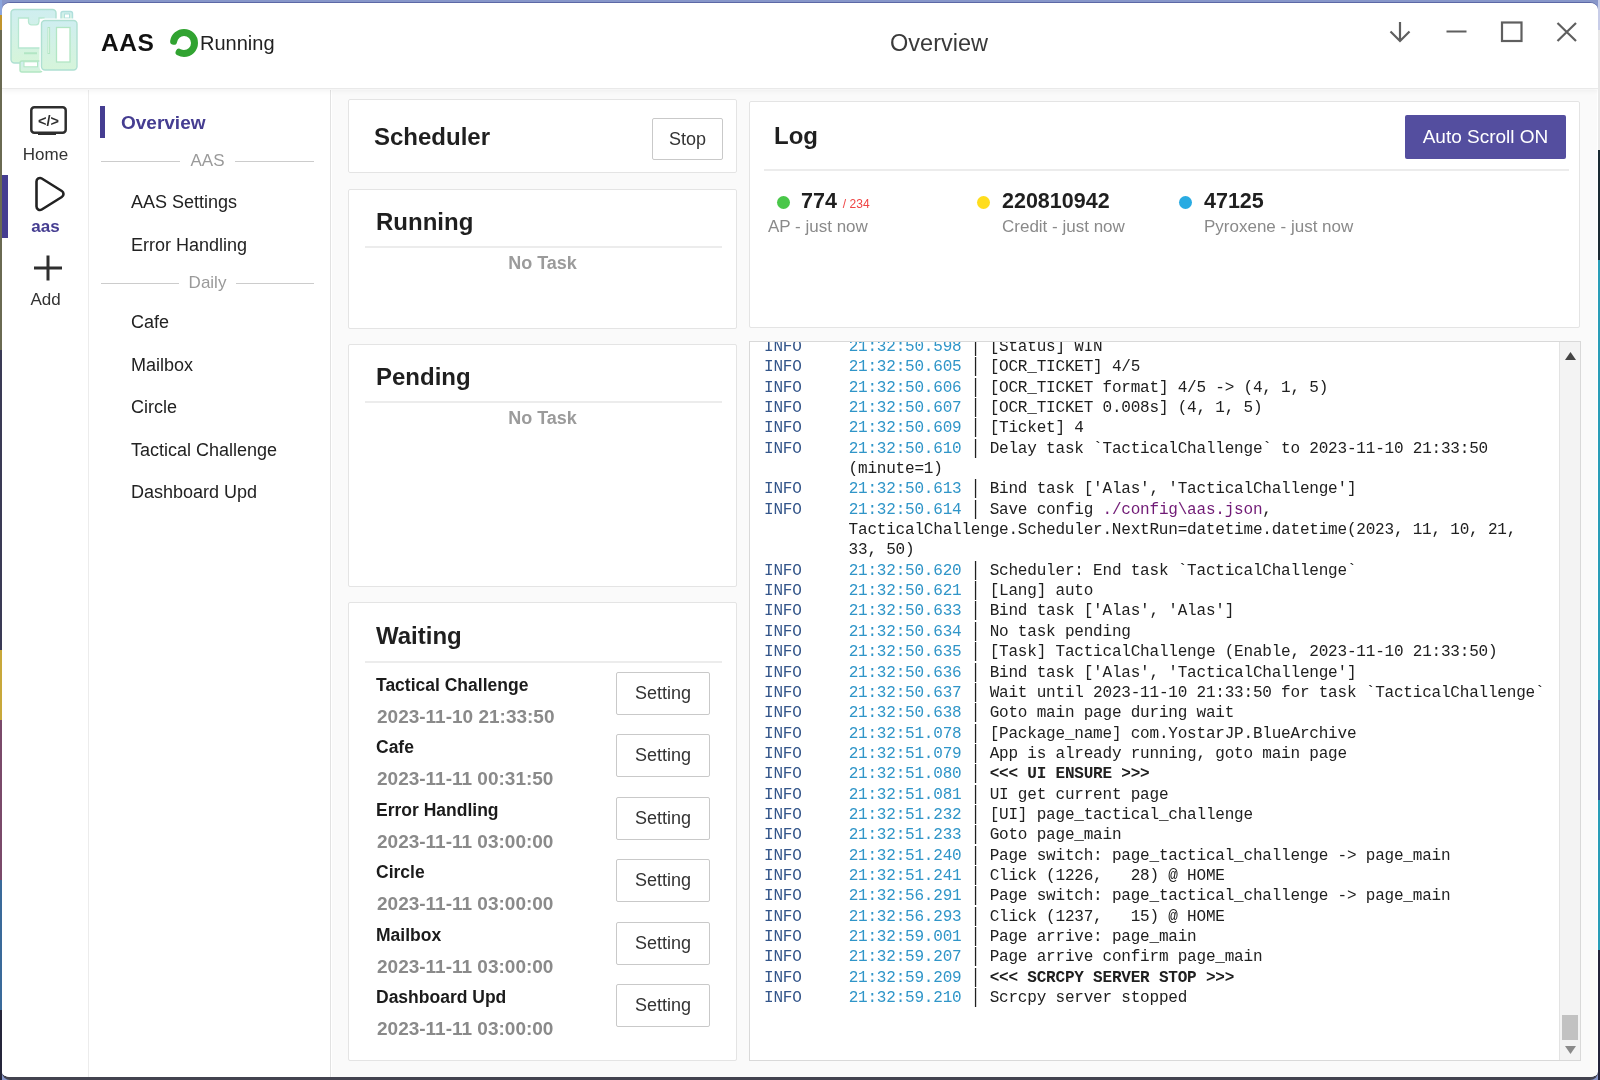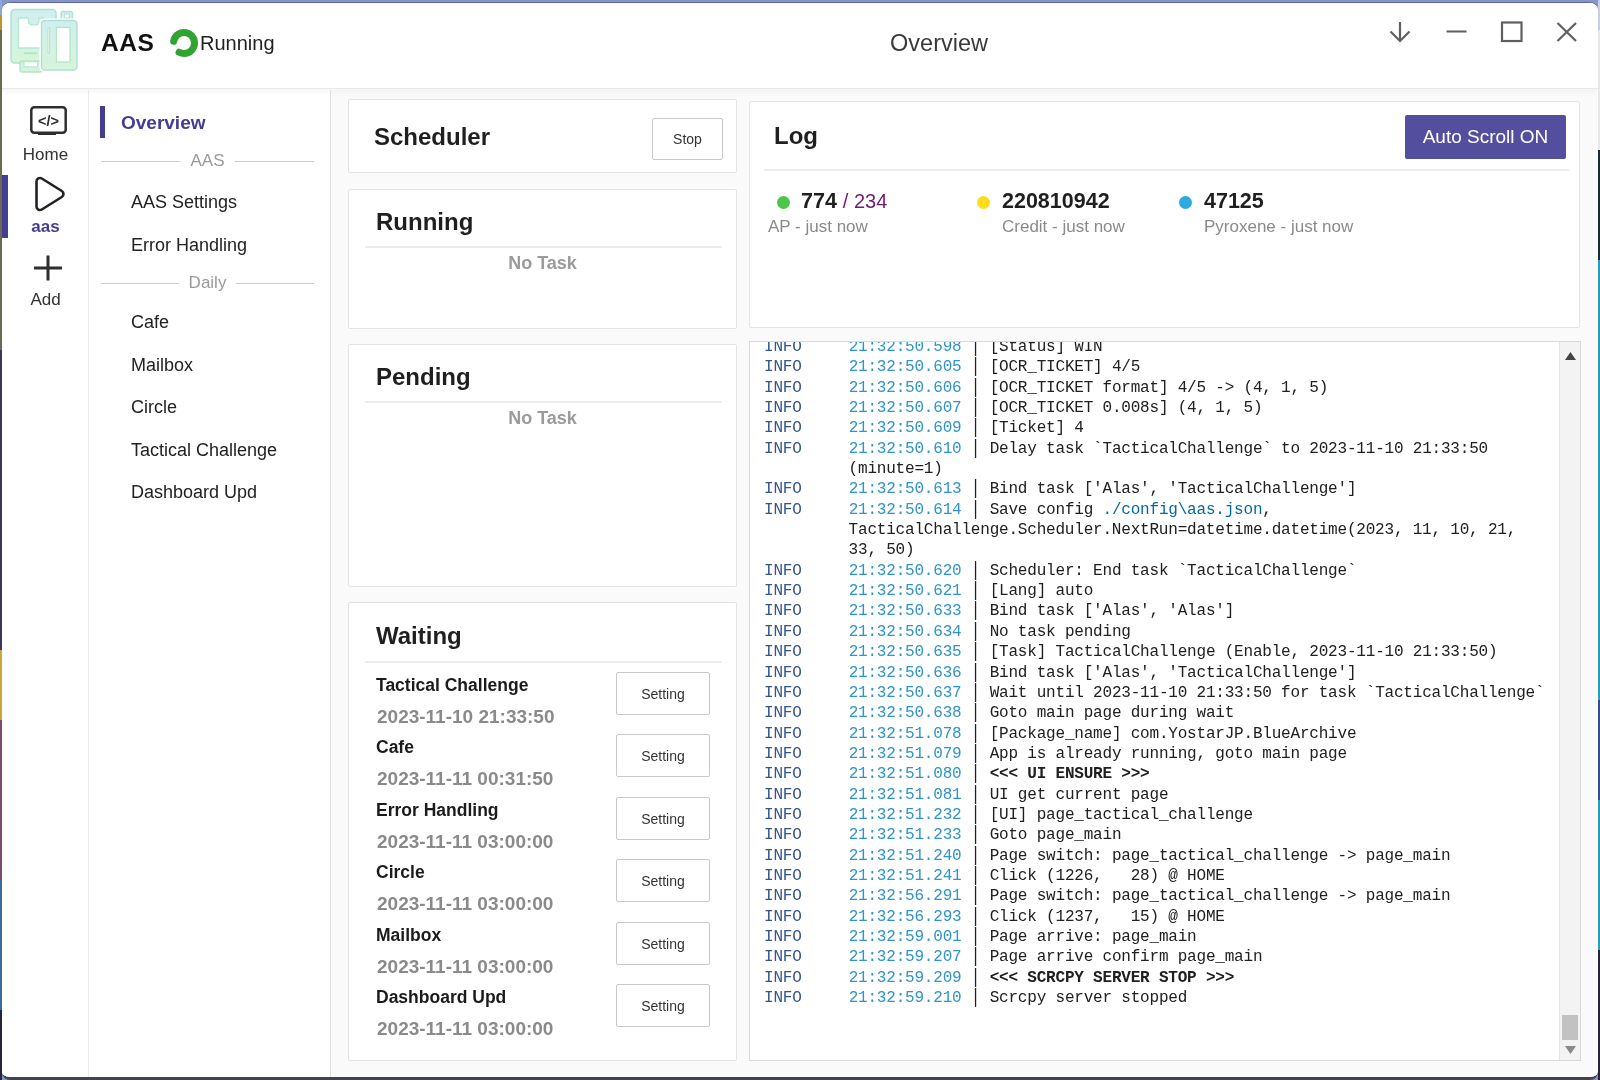--- a/index.html
+++ b/index.html
@@ -37,37 +37,37 @@
   .nav-div .l { flex:1; height:1.5px; background:#ccc; }
   .nav-div .t { padding:0 10px; font-size:17px; color:#9a9a9a; position:relative; top:-1px; }
 
   
   .main { position:absolute; left:330px; top:87px; width:1265px; height:989px; background:#fafafa; }
   .card { position:absolute; background:#fff; border:1px solid #e4e4e4; border-radius:2px; }
   .ctitle { font-size:24px; font-weight:600; color:#1f1f1f; position:absolute; }
   .cdiv { position:absolute; height:1.5px; background:#ececec; }
   .notask { position:absolute; width:100%; text-align:center; font-size:18px; font-weight:600; color:#9b9b9b; }
   .btn { position:absolute; border:1px solid #c9c9c9; border-radius:2px; background:#fff; color:#333;
-    display:flex; align-items:center; justify-content:center; font-size:14px; }
+    display:flex; align-items:center; justify-content:center; font-size:18px; }
   .wname { position:absolute; left:27px; font-size:17.5px; font-weight:600; color:#1b1b1b; }
   .wdate { position:absolute; left:28px; font-size:19px; font-weight:600; color:#8a8a8a; }
 
   .dot { position:absolute; width:13px; height:13px; border-radius:50%; }
   .statnum { position:absolute; font-size:21.5px; font-weight:bold; color:#1f1f1f; }
   .statsub { position:absolute; font-size:17px; color:#8a8a8a; }
   .autobtn { position:absolute; left:1403px; top:111.5px; width:161px; height:44px; background:#544e9f; border-radius:2px;
     color:#fff; font-size:19px; display:flex; align-items:center; justify-content:center; }
 
   
   .console { position:absolute; left:747px; top:338px; width:832px; height:720px; background:#fff; border:1px solid #d9d9d9; overflow:hidden; }
   .logtext { position:absolute; left:14px; top:-5px; font-family:"Liberation Mono", monospace; font-size:16px; letter-spacing:-0.2px; line-height:20.35px; color:#202020; }
   .logtext div { white-space:pre; height:20.35px; }
   .lv { color:#33558a; }
   .ts { color:#2f95c8; }
-  .pk { color:#0369a1;margin-top:31px; }
+  .pk { color:#701a75;margin-top:31px; }
   .bd { font-weight:bold; }
   .pp { display:inline-block; transform:scaleY(1.32); transform-origin:center; }
   .sbar { position:absolute; right:0; top:0; width:21px; height:718px; background:#f3f3f3; border-left:1px solid #e3e3e3; }
   .sthumb { position:absolute; left:2px; top:673px; width:16px; height:25px; background:#c2c2c2; }
 </style>
 </head>
 <body>
 <div class="edgeL"></div>
 <div class="edgeR"></div>
 <div class="win">
@@ -197,21 +197,21 @@
     <div class="btn" style="left:267px;top:381px;width:94px;height:43px">Setting</div>
   </div>
 
   <div class="card" style="left:747px;top:98px;width:831px;height:227px">
     <div class="ctitle" style="left:24px;top:20px">Log</div>
     <div class="cdiv" style="left:14px;top:67px;width:805px"></div>
   </div>
   <div class="autobtn">Auto Scroll ON</div>
 
   <div class="dot" style="left:774.5px;top:193px;background:#49c749"></div>
-  <div class="statnum" style="left:799px;top:186px">774 <span style="font-size:20px;color:#701a75;font-weight:normal">/ 234</span></div>
+  <div class="statnum" style="left:799px;top:186px">774 <span style="font-size:12px;color:#ef4444;font-weight:normal">/ 234</span></div>
   <div class="statsub" style="left:766px;top:214px">AP - just now</div>
 
   <div class="dot" style="left:974.5px;top:193px;background:#ffdd1c"></div>
   <div class="statnum" style="left:1000px;top:186px">220810942</div>
   <div class="statsub" style="left:1000px;top:214px">Credit - just now</div>
 
   <div class="dot" style="left:1176.5px;top:193px;background:#29abe2"></div>
   <div class="statnum" style="left:1202px;top:186px">47125</div>
   <div class="statsub" style="left:1202px;top:214px">Pyroxene - just now</div>
 

